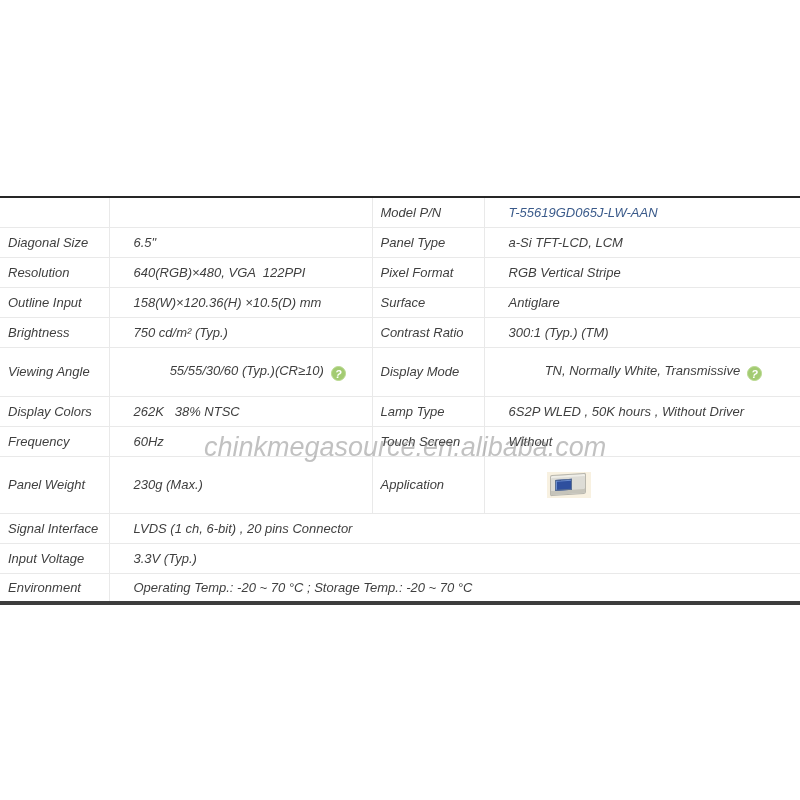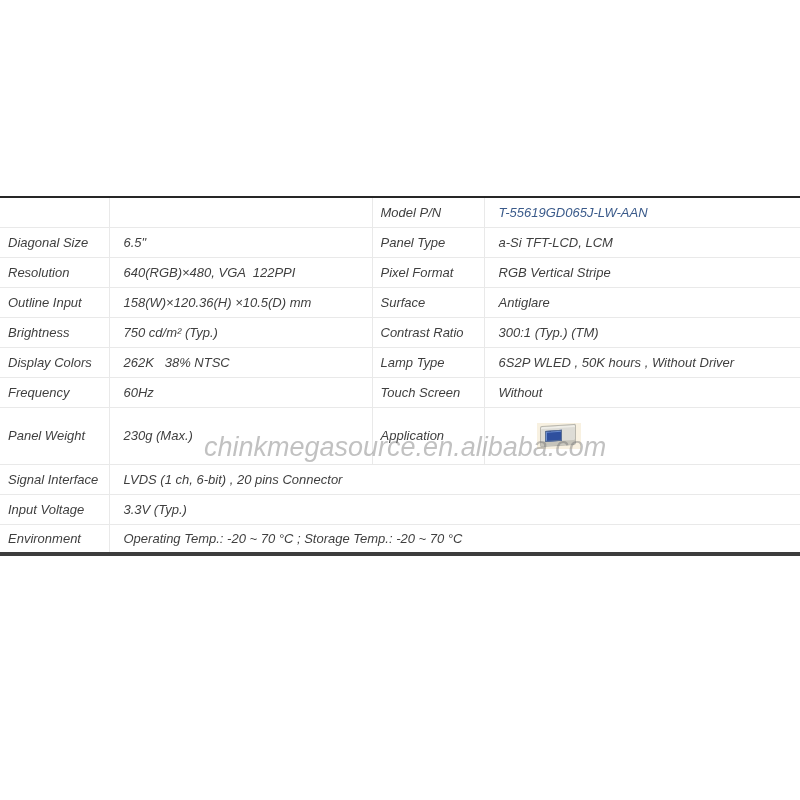--- a/index.html
+++ b/index.html
@@ -25,21 +25,21 @@
     height: 30px;
     vertical-align: middle;
     font-size: 13px;
     color: #3f3f3f;
     border-bottom: 1px solid #e9e9e9;
     white-space: pre;
     overflow: hidden;
   }
   tr:last-child td { border-bottom: none; }
   td.lbl { padding-left: 8px; }
-  td.val { padding-left: 14px; }
+  td.val { padding-left: 24px; }
   td.c1, td.c2, td.c3 { border-right: 1px solid #e9e9e9; }
 
   .model-number {
     color: #3a5a8a;
     cursor: pointer;
   }
 
   .help-icon {
     display: inline-block;
     width: 15px; height: 15px;
@@ -134,20 +134,30 @@
         <td class="lbl c3">Surface</td>
         <td class="val">Antiglare</td>
       </tr>
       <tr>
         <td class="lbl c1">Brightness</td>
         <td class="val c2">750 cd/m² (Typ.)</td>
         <td class="lbl c3">Contrast Ratio</td>
         <td class="val">300:1 (Typ.) (TM)</td>
       </tr>
       <tr>
+        <td class="lbl c1">Viewing Angle</td>
+        <td class="val c2">
+          <span>55/55/30/60 (Typ.)(CR≥10)</span><span class="help-icon">?</span>
+        </td>
+        <td class="lbl c3">Display Mode</td>
+        <td class="val">
+          <span>TN, Normally White, Transmissive</span><span class="help-icon">?</span>
+        </td>
+      </tr>
+      <tr>
         <td class="lbl c1">Display Colors</td>
         <td class="val c2">262K   38% NTSC</td>
         <td class="lbl c3">Lamp Type</td>
         <td class="val">6S2P WLED , 50K hours , Without Driver</td>
       </tr>
       <tr>
         <td class="lbl c1">Frequency</td>
         <td class="val c2">60Hz</td>
         <td class="lbl c3">Touch Screen</td>
         <td class="val">Without</td>

